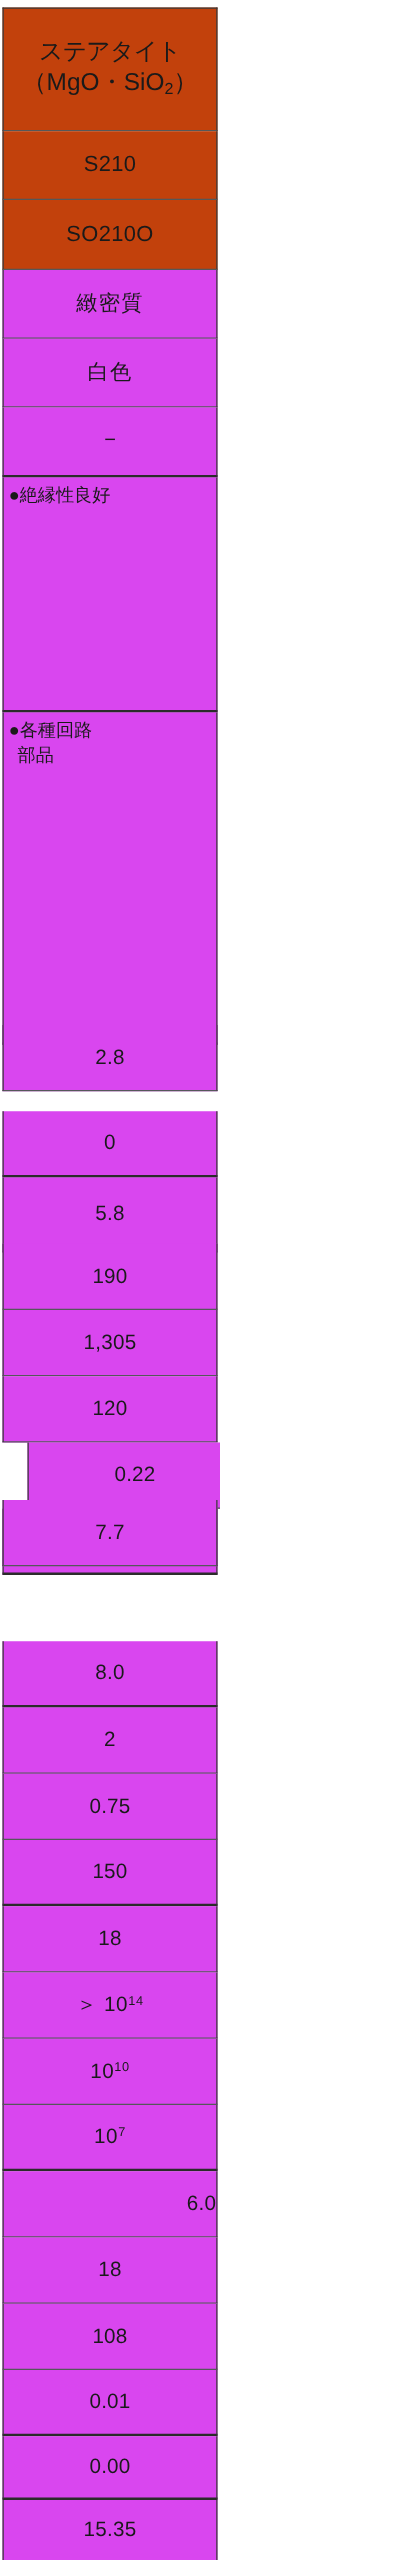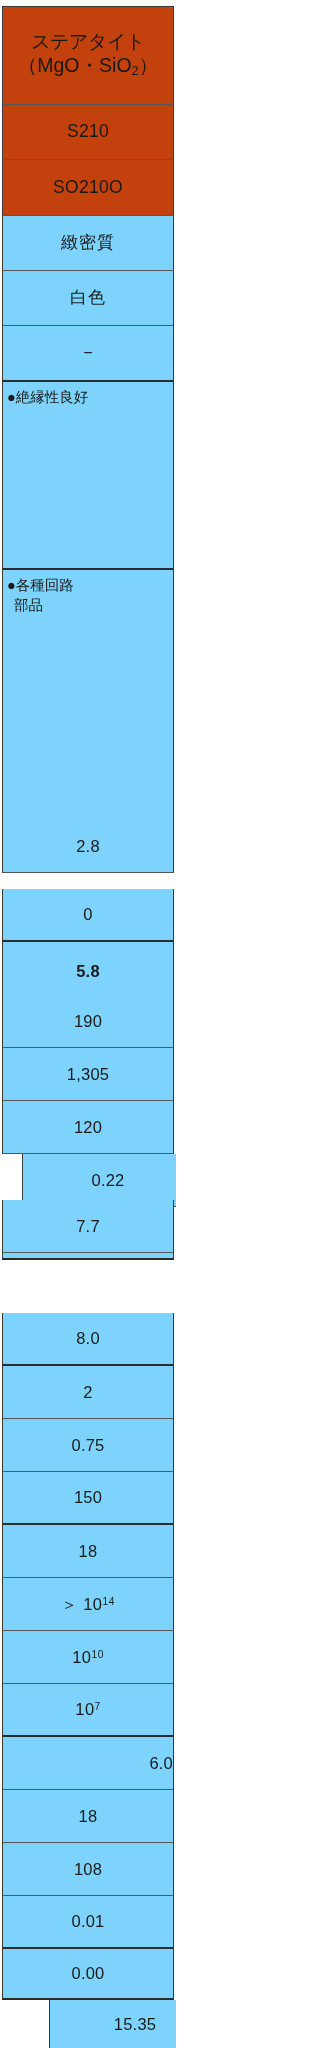--- a/index.html
+++ b/index.html
@@ -20,21 +20,21 @@
     left:2px;
     width:172px;
     box-sizing:border-box;
     border-left:1px solid #3a3a3a;
     border-right:1px solid #3a3a3a;
     border-bottom:1px solid #55585a;
     display:flex;
     align-items:center;
     justify-content:center;
     text-align:center;
-    background:#7dd3fc;
+    background:#d946ef;
     line-height:1.25;
   }
   .cell.hdr{background:#c2410c;}
   .cell.topline{border-top:1px solid #3a3a3a;}
   .cell.thickbottom{border-bottom:2px solid #2b2b2b;}
 
   .title{
     font-size:19px;
     letter-spacing:-0.5px;
     flex-direction:column;
@@ -103,21 +103,21 @@
     </span>
   </div>
 
   <div class="cell num" style="top:820px;height:53px;">
     <span>2.8</span>
   </div>
   <div class="cell num thickbottom" style="top:889px;height:53px;">
     <span>0</span>
   </div>
 
-  <div class="cell num" style="top:942px;height:60px;font-weight:bold;">
+  <div class="cell num" style="top:942px;height:60px;">
     <span>5.8</span>
   </div>
   <div class="cell num" style="top:995px;height:53px;">
     <span>190</span>
   </div>
   <div class="cell num" style="top:1048px;height:53px;">
     <span>1,305</span>
   </div>
   <div class="cell num" style="top:1101px;height:53px;">
     <span>120</span>
@@ -168,17 +168,17 @@
   </div>
   <div class="cell num" style="top:1843px;height:53px;">
     <span>108</span>
   </div>
   <div class="cell num thickbottom" style="top:1896px;height:53px;">
     <span>0.01</span>
   </div>
   <div class="cell num thickbottom" style="top:1949px;height:51px;">
     <span>0.00</span>
   </div>
-  <div class="cell num" style="top:2000px;height:48px;border-bottom:none;margin-left:47px;">
+  <div class="cell num" style="top:2000px;height:48px;border-bottom:none;">
     <span>15.35</span>
   </div>
 
 </div>
 
 </body></html>

